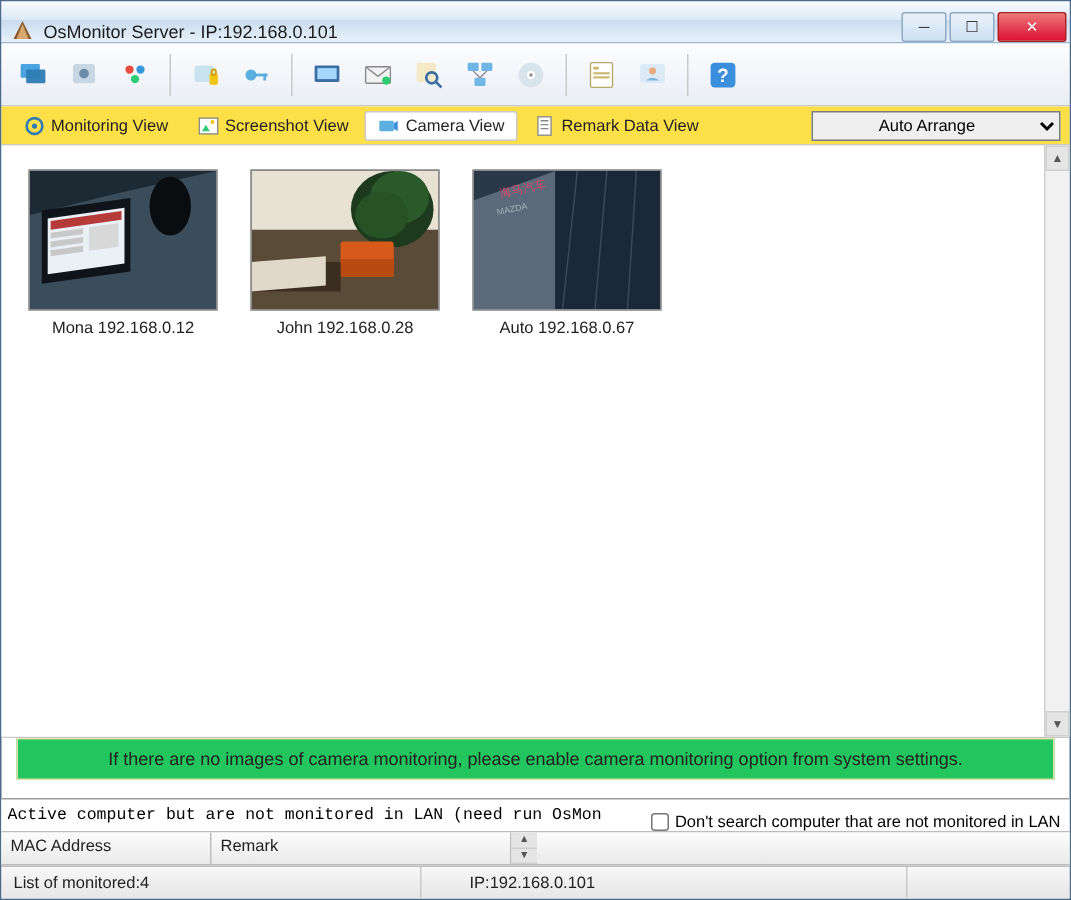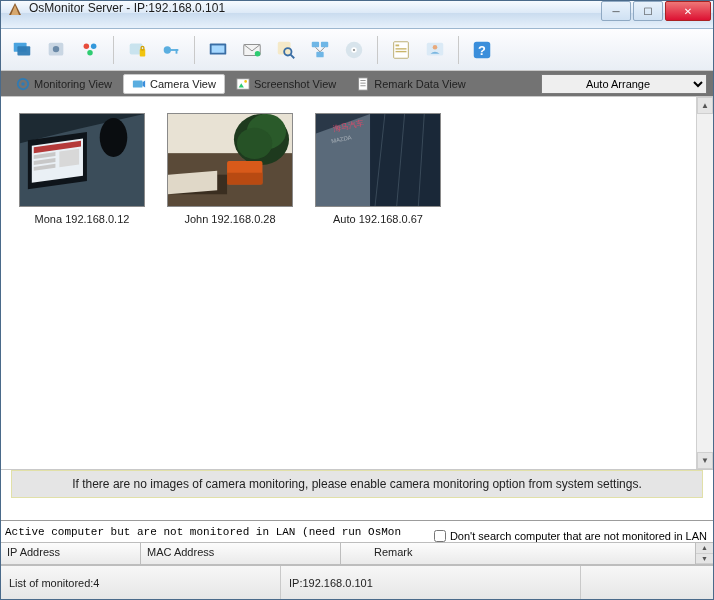--- a/index.html
+++ b/index.html
@@ -18,21 +18,21 @@
   background: #fff;
   display: flex;
   flex-direction: column;
   box-shadow: 0 0 6px rgba(0,0,0,0.25);
 }
 .titlebar {
   height: 28px;
   background: linear-gradient(to bottom, #f7fbff 0%, #dce9f7 45%, #cadcef 46%, #e7f1fb 100%);
   border-bottom: 1px solid #9db7cf;
   display: flex;
-  align-items: flex-start;
+  align-items: flex-end;
   padding: 0 2px 0 6px;
   color: #1b1b1b;
 }
 .titlebar .app-icon { width: 16px; height: 16px; margin-right: 6px; }
 .titlebar .title { flex: 1; font-size: 12px; }
 .win-controls { display: flex; gap: 0; }
 .win-btn {
   width: 30px; height: 20px;
   background: linear-gradient(to bottom, #e9f2fb, #cfe1f3);
   border: 1px solid #8fa9c3;
@@ -58,21 +58,21 @@
   border: 1px solid transparent;
   border-radius: 3px;
   display: flex; align-items: center; justify-content: center;
   cursor: pointer;
 }
 .tb-sep { width: 1px; height: 28px; background: #c9c9c9; margin: 0 4px; }
 .tb-btn svg { width: 22px; height: 22px; }
 
 .tabbar {
   height: 26px;
-  background: #737373;
+  background: #fde047;
   border-bottom: 1px solid #c9c9c9;
   display: flex;
   align-items: center;
   padding: 0 6px;
   gap: 2px;
 }
 .tab {
   display: flex; align-items: center;
   padding: 2px 8px;
   border: 1px solid transparent;
@@ -119,23 +119,23 @@
 }
 .vscroll .arrow { height: 17px; background: #e5e5e5; border: 1px solid #cfcfcf; display:flex;align-items:center;justify-content:center;font-size:8px;color:#555; }
 .vscroll .track { flex:1; }
 
 .camera-item { display: flex; flex-direction: column; align-items: center; width: 126px; }
 .thumb { width: 126px; height: 94px; border: 1px solid #8a8a8a; background:#777; overflow:hidden; position:relative; }
 .thumb svg { width:100%; height:100%; display:block; }
 .caption { font-size: 11px; color: #222; margin-top: 6px; text-align:center; white-space: nowrap; }
 
 .info-bar {
-  background: #e5e5e5;
+  background: #22c55e;
   border: 1px solid #e1e0a8;
-  margin: 0 10px 22px 10px;
+  margin: 0 10px 12px 10px;
   padding: 6px 8px;
   font-size: 12px;
   color: #222;
   text-align: center;
 }
 
 .bottom-section {
   border-top: 1px solid #9c9c9c;
   background: #fff;
   display: flex;
@@ -171,27 +171,28 @@
   font-size: 11px;
   color: #222;
 }
 .th:nth-child(1){ width: 140px; }
 .th:nth-child(2){ width: 200px; }
 .th:nth-child(3){ flex:1;margin-left:27px; }
 .th-scroll { width: 17px; display:flex;flex-direction:column; }
 .th-scroll .a { height:11px; background:#e5e5e5; border-bottom:1px solid #cfcfcf; font-size:7px; display:flex;align-items:center;justify-content:center;color:#555;}
 
 .statusbar {
-  height: 34px;
+  height: 22px;
   background: linear-gradient(to bottom,#f7f7f7,#e6e6e6);
   border-top: 1px solid #bdbdbd;
   display: flex;
   align-items: flex-start;
   font-size: 11px;
   color: #222;
+  gap: 24px;
 }
 .status-cell {
   padding: 0 8px;
   border-right: 1px solid #c9c9c9;
   height: 100%;
   display: flex; align-items: center;
 }
 .status-cell:first-child { width: 280px; }
 .status-cell:nth-child(2) { width: 300px; }
 </style>
@@ -315,38 +316,38 @@
   <div class="tabbar">
     <div class="tab">
       <span class="tab-icon">
           <svg viewBox="0 0 16 16">
             <circle cx="8" cy="8" r="6" fill="none" stroke="#2e7bb5" stroke-width="2"></circle>
             <circle cx="8" cy="8" r="2" fill="#2e7bb5"></circle>
           </svg>
         </span>
       <span>Monitoring View</span>
     </div>
-    <div class="tab active">
-      <span class="tab-icon">
-          <svg viewBox="0 0 16 16">
-            <rect x="1" y="4" width="11" height="8" rx="1" fill="#5aaee0"></rect>
-            <polygon points="12,6 15,4 15,12 12,10" fill="#3a8edb"></polygon>
-          </svg>
-        </span>
-      <span>Camera View</span>
-    </div>
     <div class="tab">
       <span class="tab-icon">
           <svg viewBox="0 0 16 16">
             <rect x="1" y="2" width="14" height="12" fill="#fff" stroke="#888"></rect>
             <polygon points="3,12 6,7 9,12" fill="#2ecc71"></polygon>
             <circle cx="11" cy="5" r="1.5" fill="#f1c40f"></circle>
           </svg>
         </span>
       <span>Screenshot View</span>
+    </div>
+    <div class="tab active">
+      <span class="tab-icon">
+          <svg viewBox="0 0 16 16">
+            <rect x="1" y="4" width="11" height="8" rx="1" fill="#5aaee0"></rect>
+            <polygon points="12,6 15,4 15,12 12,10" fill="#3a8edb"></polygon>
+          </svg>
+        </span>
+      <span>Camera View</span>
     </div>
     <div class="tab">
       <span class="tab-icon">
           <svg viewBox="0 0 16 16">
             <rect x="3" y="1" width="10" height="14" fill="#fff" stroke="#888"></rect>
             <line x1="5" y1="4" x2="11" y2="4" stroke="#888"></line>
             <line x1="5" y1="7" x2="11" y2="7" stroke="#888"></line>
             <line x1="5" y1="10" x2="11" y2="10" stroke="#888"></line>
           </svg>
         </span>
@@ -424,21 +425,20 @@
 
   <div class="bottom-section">
     <div class="filter-row">
       <input class="filter-input" readonly="" value="Active computer but are not monitored in LAN (need run OsMon" style="">
       <div class="chk-wrap">
         <input type="checkbox" class="chk" style="">
         <span>Don't search computer that are not monitored in LAN</span>
       </div>
     </div>
     <div class="table-head">
-      <div class="th">IP Address</div>
       <div class="th">MAC Address</div>
       <div class="th">Remark</div>
       <div class="th-scroll">
         <div class="a">▲</div>
         <div class="a">▼</div>
       </div>
     </div>
   </div>
 
   <div class="statusbar">

